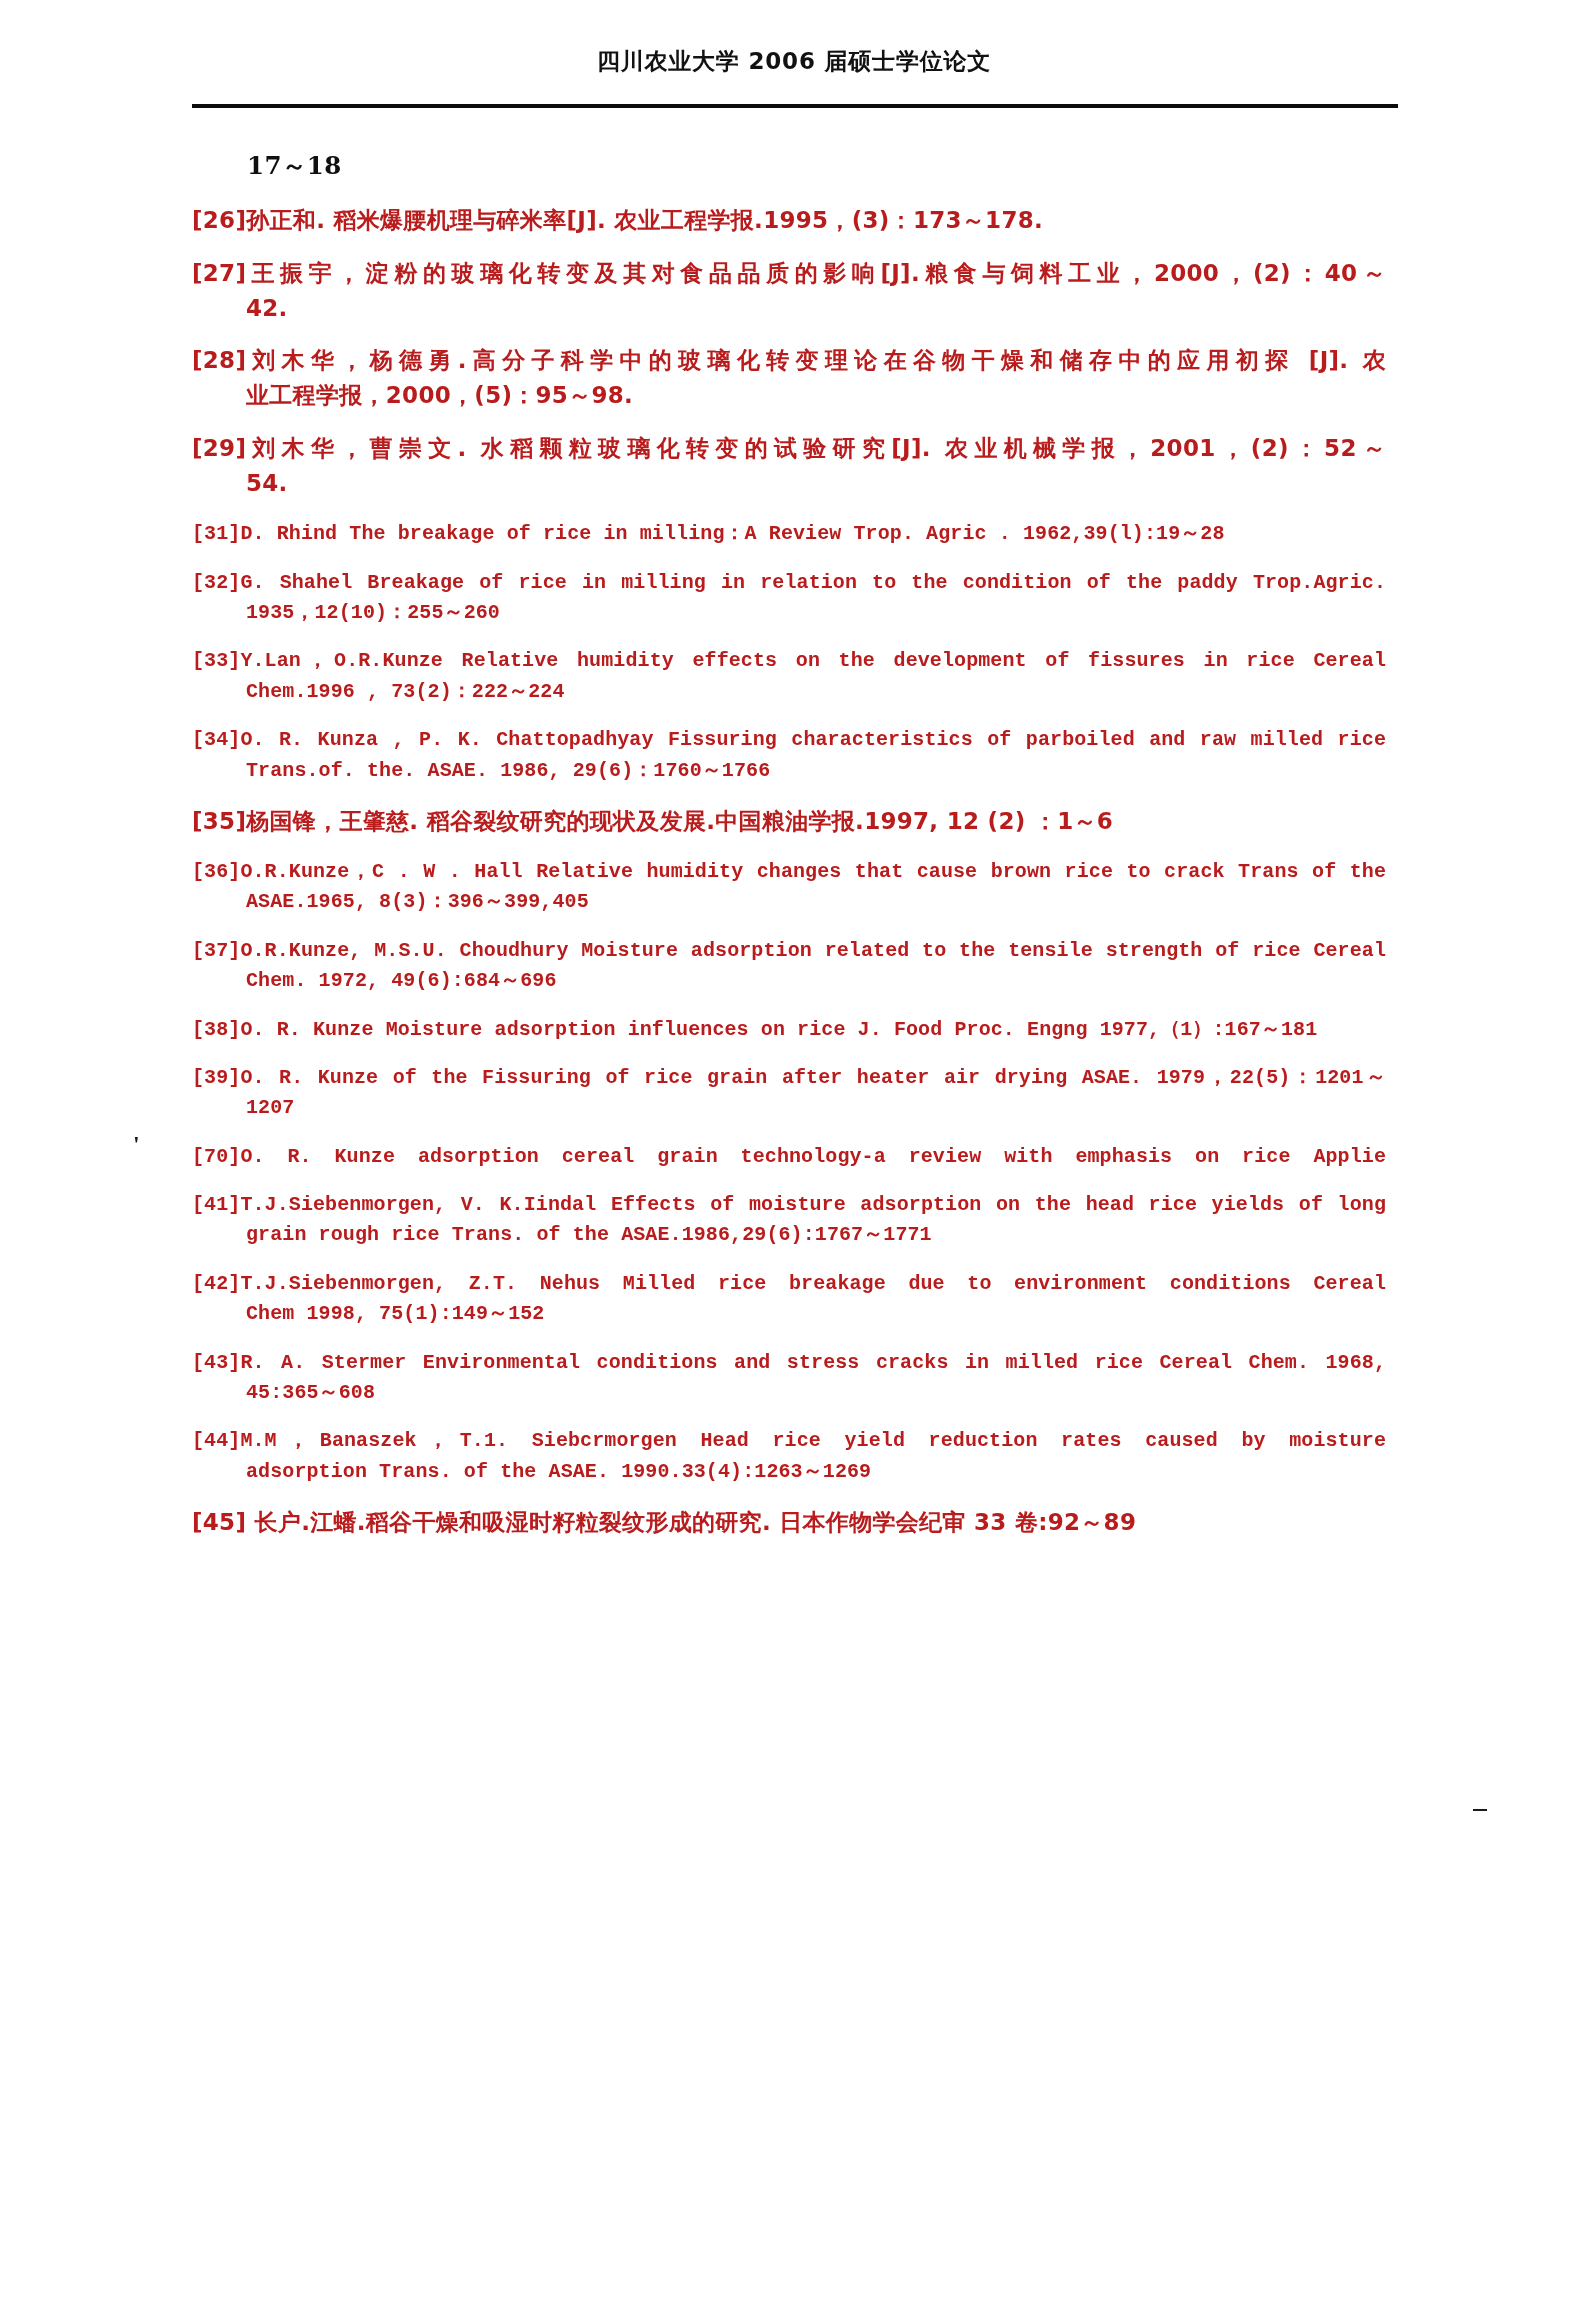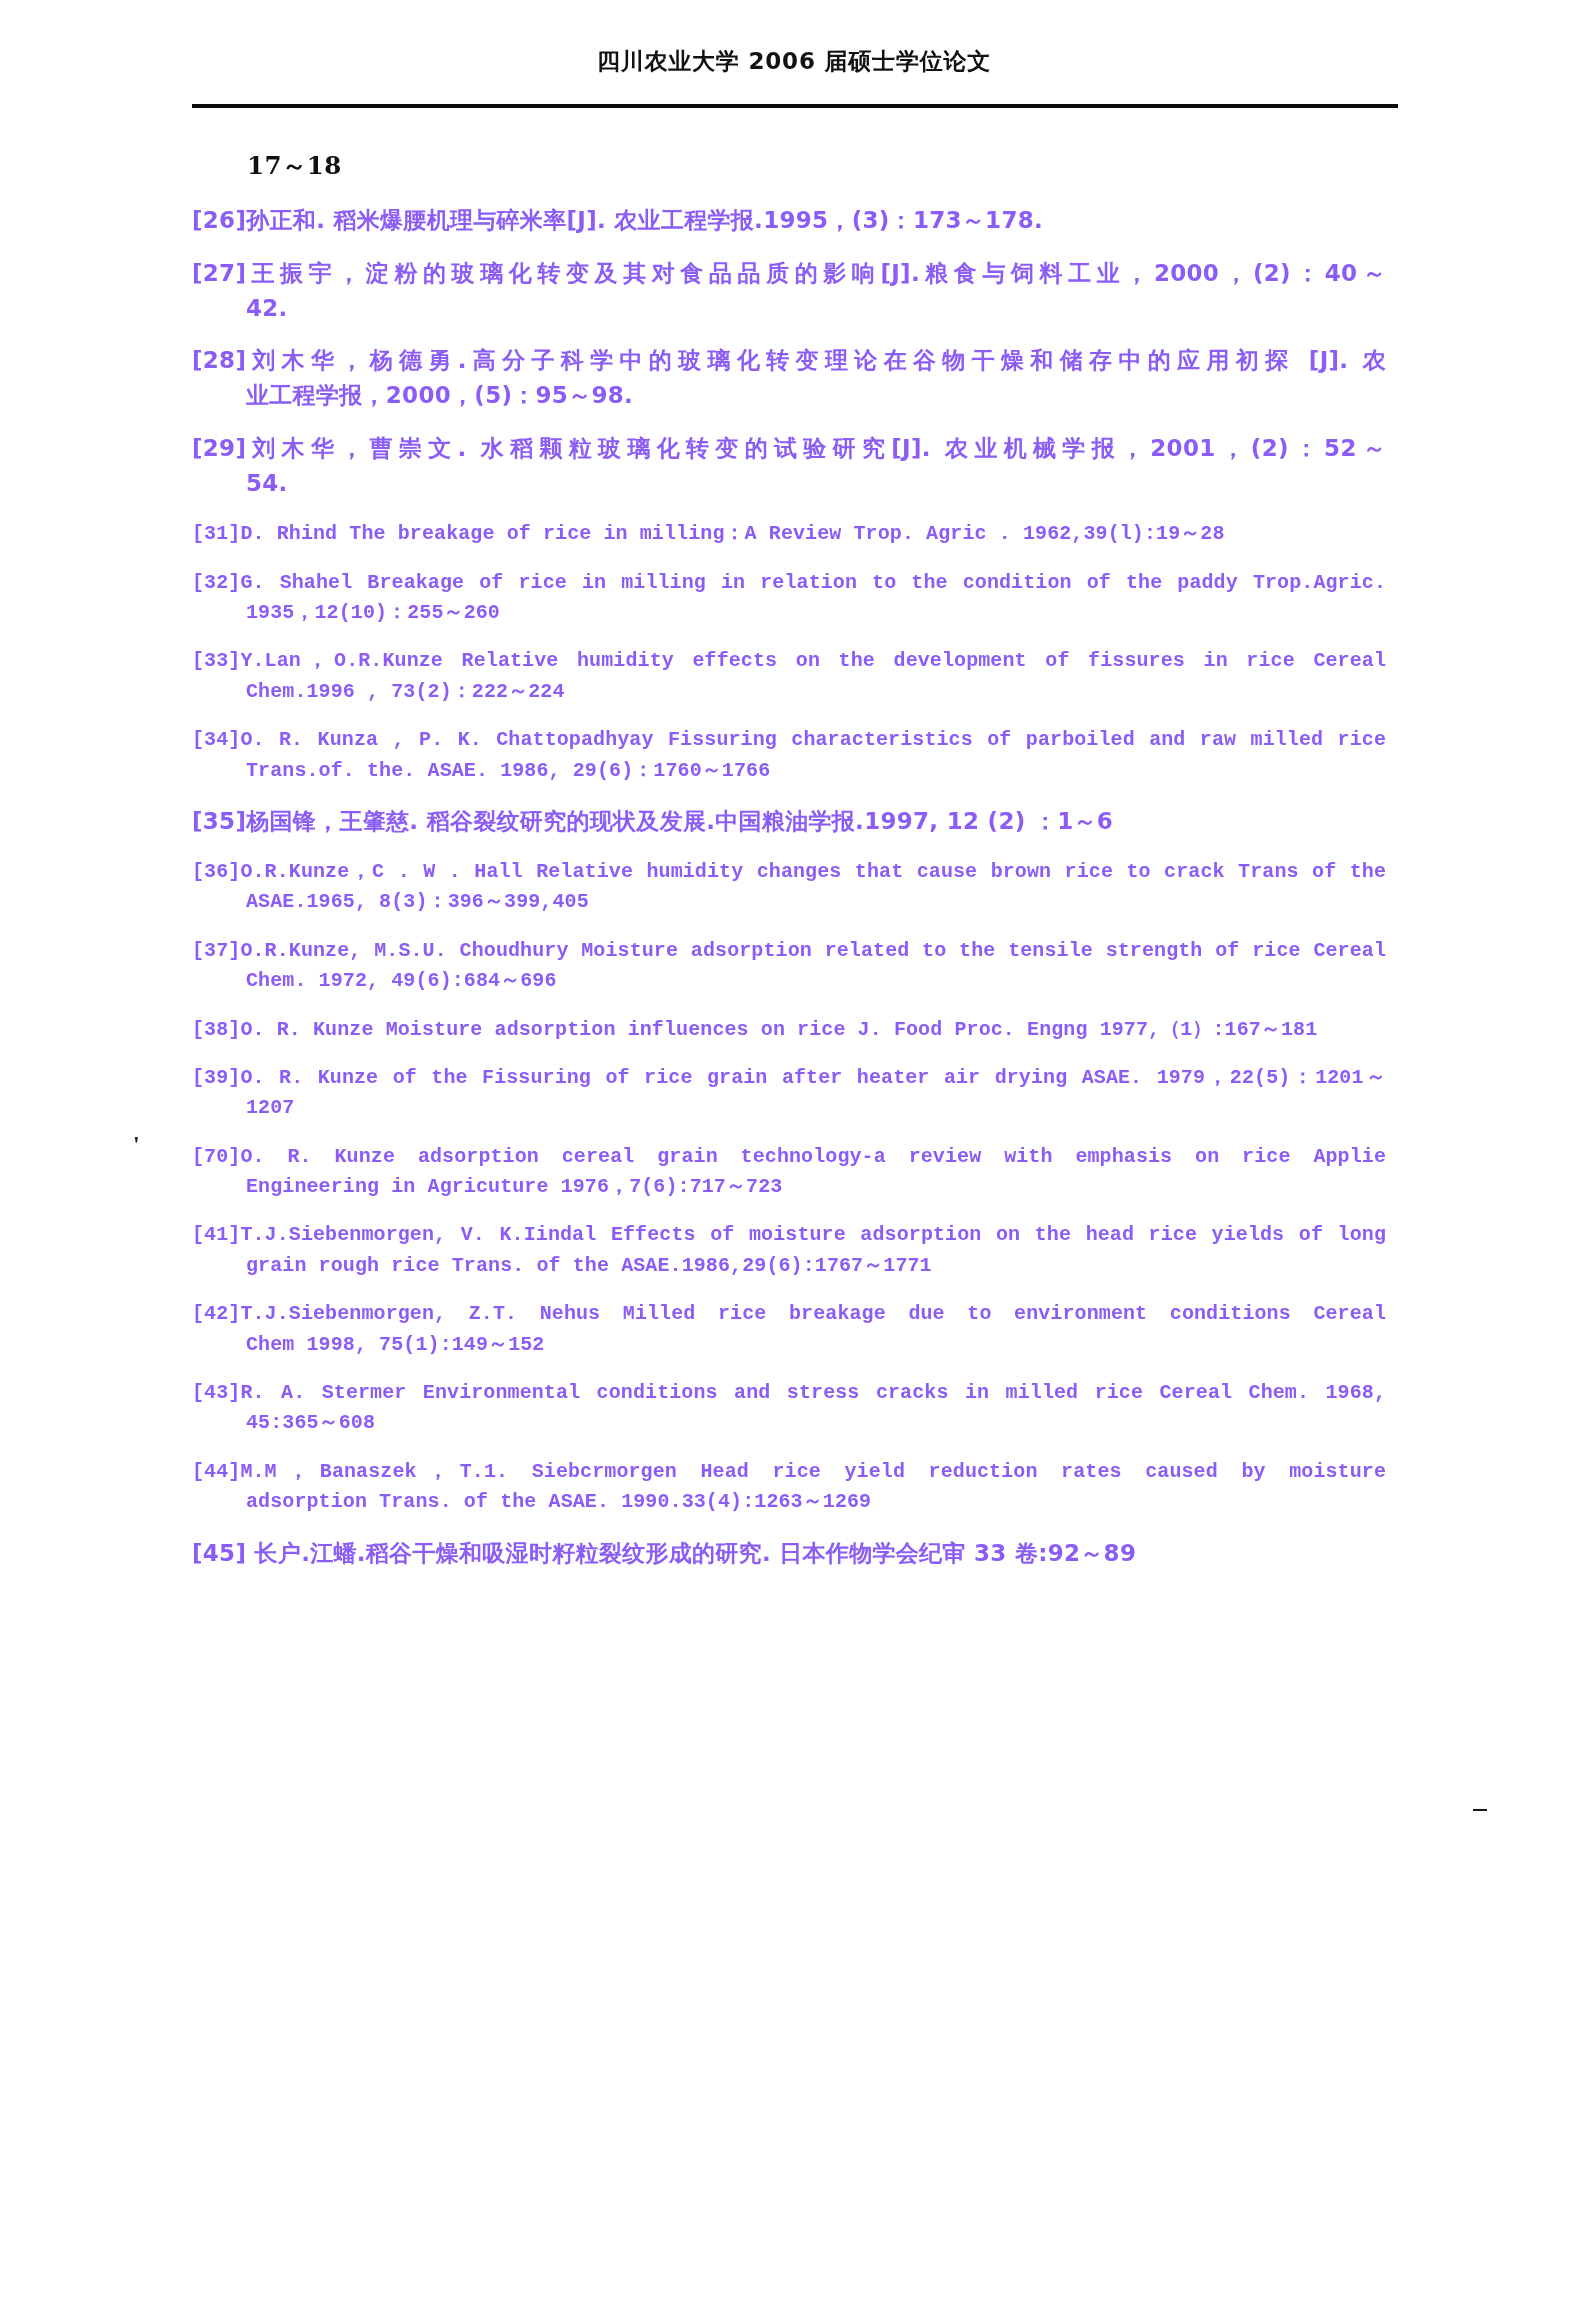--- a/index.html
+++ b/index.html
@@ -63,21 +63,21 @@
     margin: 0 0 20.6px 55px;
     letter-spacing: 0.4px;
   }
 
   .ref {
     position: relative;
     margin: 0 16px 18px 0;
     padding-left: 0;
     font-size: 24px;
     line-height: 1.52;
-    color: #8b5cf6;
+    color: #b91c1c;
     font-weight: bold;
     letter-spacing: 0.1px;
   }
   
   .ref .line {
     display: block;
     white-space: nowrap;
   }
   .ref .line.cont {
     padding-left: 54px;
@@ -193,21 +193,20 @@
         </div>
         <div class="ref latin" id="ref-38">
           <span class="line">[38]O. R. Kunze Moisture adsorption influences on rice J. Food Proc. Engng 1977,（1）:167～181</span>
         </div>
         <div class="ref latin" id="ref-39">
           <span class="line just">[39]O. R. Kunze of the Fissuring of rice grain after heater air drying ASAE. 1979，22(5)：1201～</span>
           <span class="line cont noj">1207</span>
         </div>
         <div class="ref latin" id="ref-40">
           <span class="line just">[70]O. R. Kunze adsorption cereal grain technology-a review with emphasis on rice Applie</span>
-          <span class="line cont noj">Engineering in Agricuture 1976，7(6):717～723</span>
         </div>
         <div class="ref latin" id="ref-41">
           <span class="line just">[41]T.J.Siebenmorgen, V. K.Iindal    Effects of moisture adsorption on the head rice yields of long</span>
           <span class="line cont noj">grain rough rice Trans. of the ASAE.1986,29(6):1767～1771</span>
         </div>
         <div class="ref latin" id="ref-42">
           <span class="line just">[42]T.J.Siebenmorgen, Z.T. Nehus Milled rice breakage due to environment conditions Cereal</span>
           <span class="line cont noj">Chem 1998, 75(1):149～152</span>
         </div>
         <div class="ref latin" id="ref-43">

